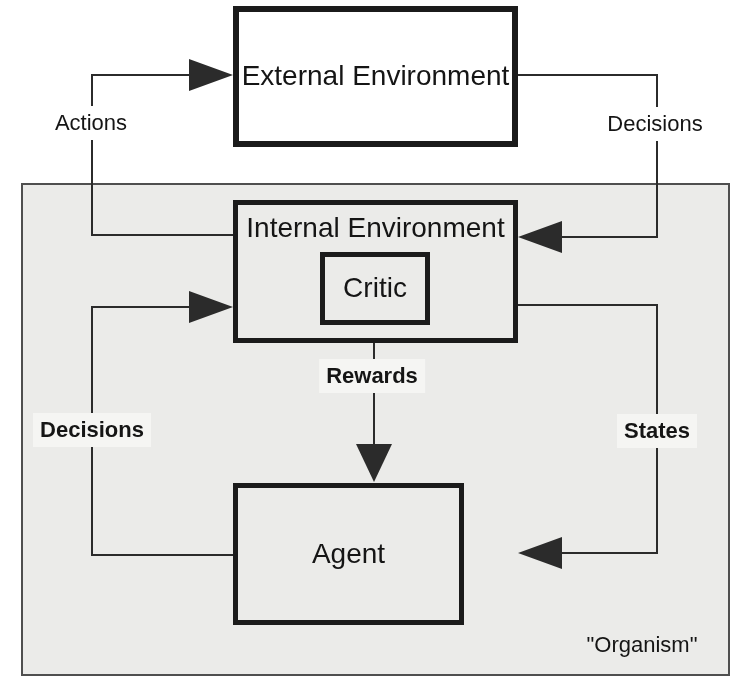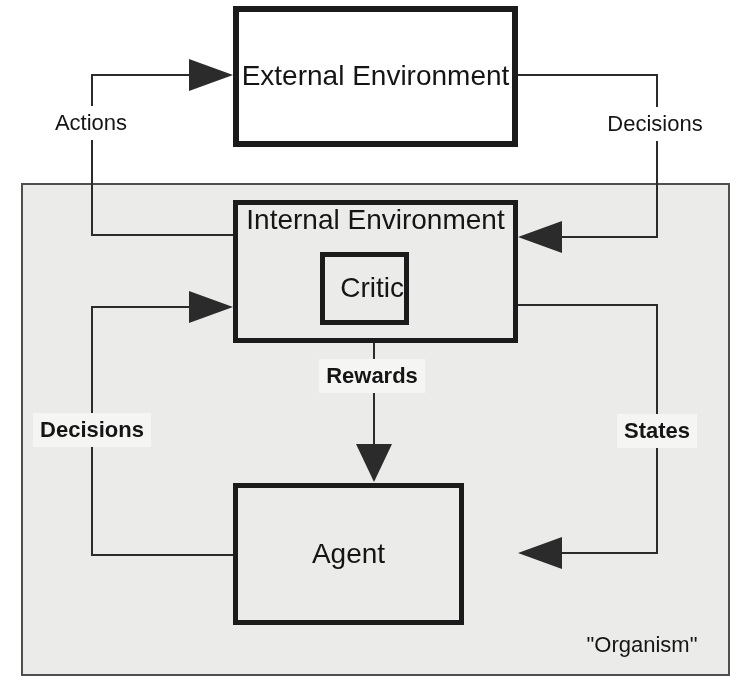--- a/index.html
+++ b/index.html
@@ -29,22 +29,22 @@
   .arrow-right{border-top:16px solid transparent;border-bottom:16px solid transparent;border-left:44px solid var(--line);}
   .arrow-left{border-top:16px solid transparent;border-bottom:16px solid transparent;border-right:44px solid var(--line);}
   .arrow-down{border-left:18px solid transparent;border-right:18px solid transparent;border-top:38px solid var(--line);}
   .box{
     position:absolute;box-sizing:border-box;display:flex;
     align-items:center;justify-content:center;
     font-size:28px;line-height:1.1;background:var(--organism-fill);
     border:5px solid var(--box-border);
   }
   .box-external{left:233px;top:6px;width:285px;height:141px;background:#ffffff;border-width:6px;}
-  .box-internal{left:233px;top:200px;width:285px;height:143px;align-items:flex-start;padding-top:0;}
-  .box-critic{left:320px;top:252px;width:89px;height:73px;justify-content:flex-end;}
+  .box-internal{left:233px;top:200px;width:285px;height:143px;align-items:flex-start;padding-top:8px;}
+  .box-critic{left:320px;top:252px;width:110px;height:73px;}
   .box-agent{left:233px;top:483px;width:231px;height:142px;}
   .edge-label{
     position:absolute;transform:translate(-50%,-50%);
     font-size:22px;white-space:nowrap;padding:4px 7px;
   }
   .on-white{background:#ffffff;}
   .on-gray{background:var(--label-fill);font-weight:bold;}
   .region-label{
     position:absolute;transform:translate(-50%,-50%);
     font-size:22px;white-space:nowrap;

